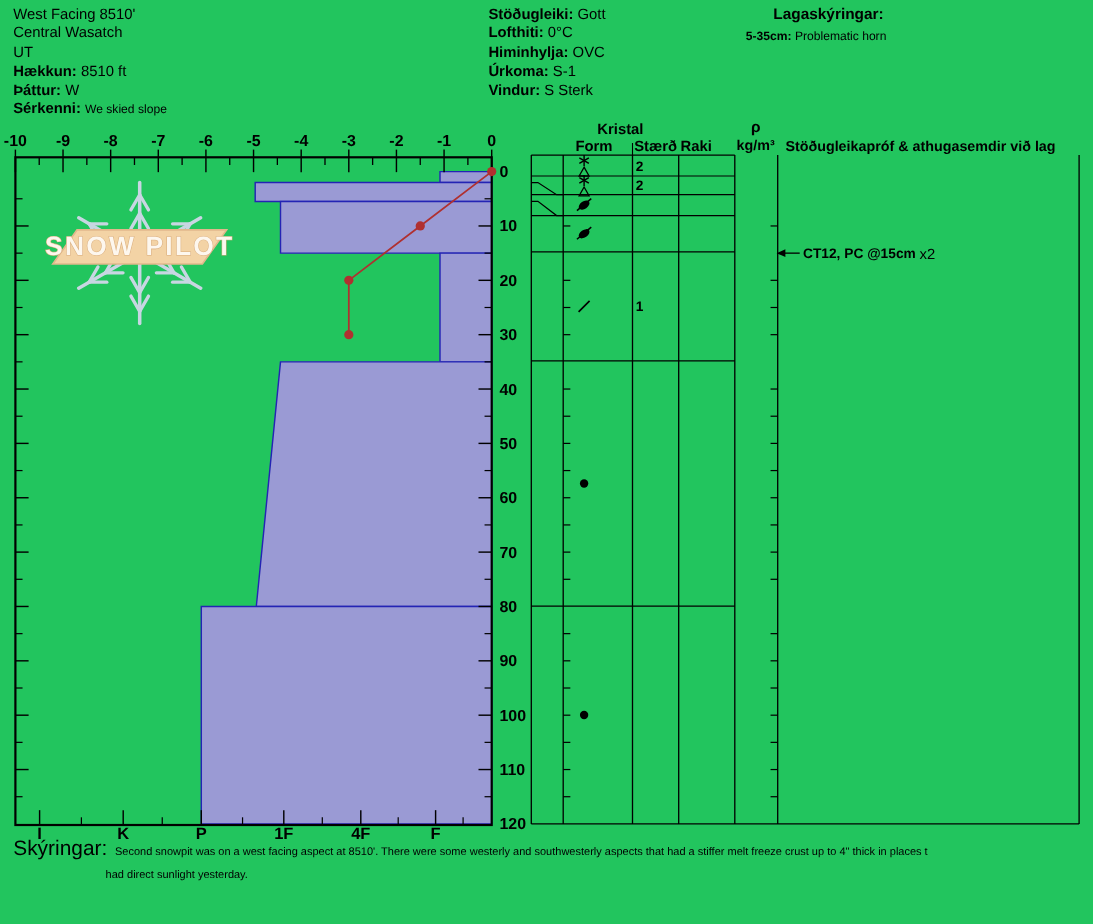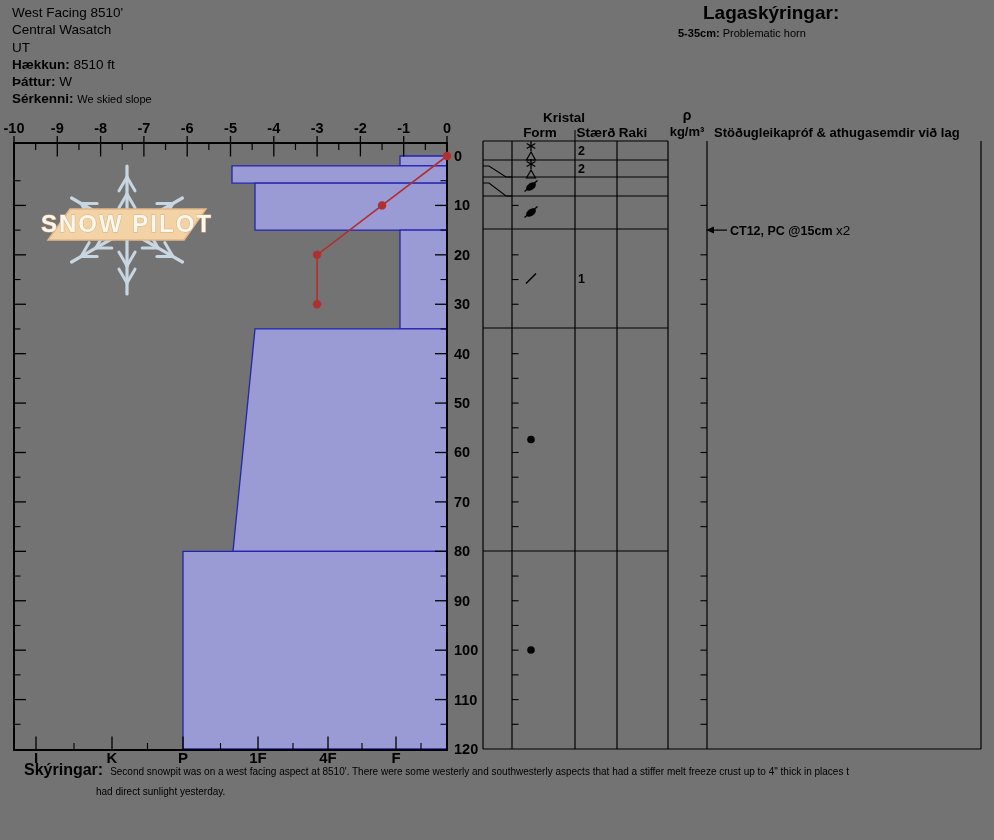--- a/index.html
+++ b/index.html
@@ -1,44 +1,51 @@
 <!DOCTYPE html>
 <html><head>
 <meta charset="utf-8">
 <style>
   html,body{margin:0;padding:0;background:#fff;}
-  .page{position:relative;width:994px;height:840px;background:#737373;overflow:hidden;
+  .page{position:relative;width:994px;height:840px;background:#22c55e;overflow:hidden;
         font-family:"Liberation Sans",sans-serif;color:#000;}
   .hcol{position:absolute;top:4px;font-size:13.5px;line-height:17.3px;white-space:nowrap;}
   .hcol b{font-weight:bold;}
   .sm{font-size:11px;}
-  .lag-title{font-weight:bold;font-size:19px;margin-left:25px;}
+  .lag-title{font-weight:bold;font-size:14px;margin-left:25px;}
   .lag-note{font-size:11px;margin-top:4px;}
   .lag-note b{font-size:11px;}
   svg{position:absolute;left:0;top:0;}
   .comments{position:absolute;left:12px;top:761px;width:990px;white-space:nowrap;overflow:hidden;}
-  .cl{font-weight:bold;font-size:16px;margin-right:7px;margin-left:12px;}
+  .cl{font-weight:normal;font-size:19px;margin-right:7px;}
   .ct{font-size:10px;}
   .l2{margin-left:84px;margin-top:7px;}
 </style>
 </head>
 <body>
 
 <div class="page">
 
   <div class="hcol" style="left:12px">
     <div>West Facing 8510'</div>
     <div>Central Wasatch</div>
     <div>UT</div>
     <div><b>Hækkun:</b> <span>8510 ft</span></div>
     <div><b>Þáttur:</b> <span>W</span></div>
     <div><b>Sérkenni:</b> <span class="sm">We skied slope</span></div>
   </div>
 
 
+  <div class="hcol" style="left:444px">
+    <div><b>Stöðugleiki:</b> <span>Gott</span></div>
+    <div><b>Lofthiti:</b> <span>0°C</span></div>
+    <div><b>Himinhylja:</b> <span>OVC</span></div>
+    <div><b>Úrkoma:</b> <span>S-1</span></div>
+    <div><b>Vindur:</b> <span>S Sterk</span></div>
+  </div>
 
   <div class="hcol" style="left:678px">
     <div class="lag-title">Lagaskýringar:</div>
     <div class="lag-note"><b>5-35cm:</b> <span>Problematic horn</span></div>
   </div>
 
   <svg id="profile-svg" width="994" height="840" viewBox="0 0 994 840">
       <g>
         <line x1="127" y1="224" x2="126.99999999999999" y2="166" stroke="#c8d6e2" stroke-width="3.2" stroke-linecap="round"></line>
         <line x1="127" y1="194" x2="135" y2="207.85640646055103" stroke="#c8d6e2" stroke-width="3" stroke-linecap="round"></line>

